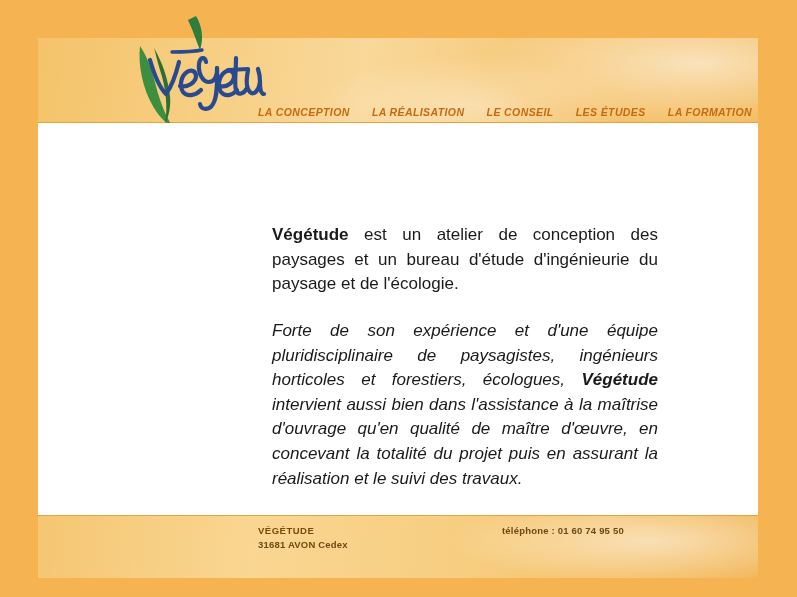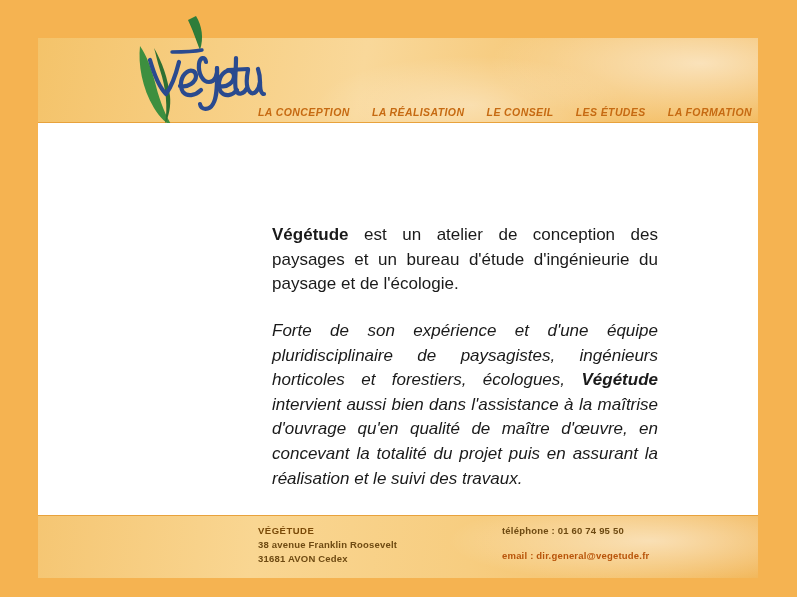--- a/index.html
+++ b/index.html
@@ -172,22 +172,20 @@
       </p>
       <p class="para">
         <span>Forte de son expérience et d'une équipe pluridisciplinaire de paysagistes, ingénieurs horticoles et forestiers, écologues, </span><b>Végétude</b><span> intervient aussi bien dans l'assistance à la maîtrise d'ouvrage qu'en qualité de maître d'œuvre, en concevant la totalité du projet puis en assurant la réalisation et le suivi des travaux.</span>
       </p>
     </div>
   </div>
 
   <div class="footer">
     <div class="footer-col-left">
       <div class="footer-name">VÉGÉTUDE</div>
-      <div>38 avenue Franklin Roosevelt</div>
       <div>31681 AVON Cedex</div>
     </div>
     <div class="footer-col-right">
       <div>téléphone : 01 60 74 95 50</div>
-      <a class="footer-email" href="#">email : dir.general@vegetude.fr</a>
     </div>
   </div>
 
 </div>
 
 </body></html>

